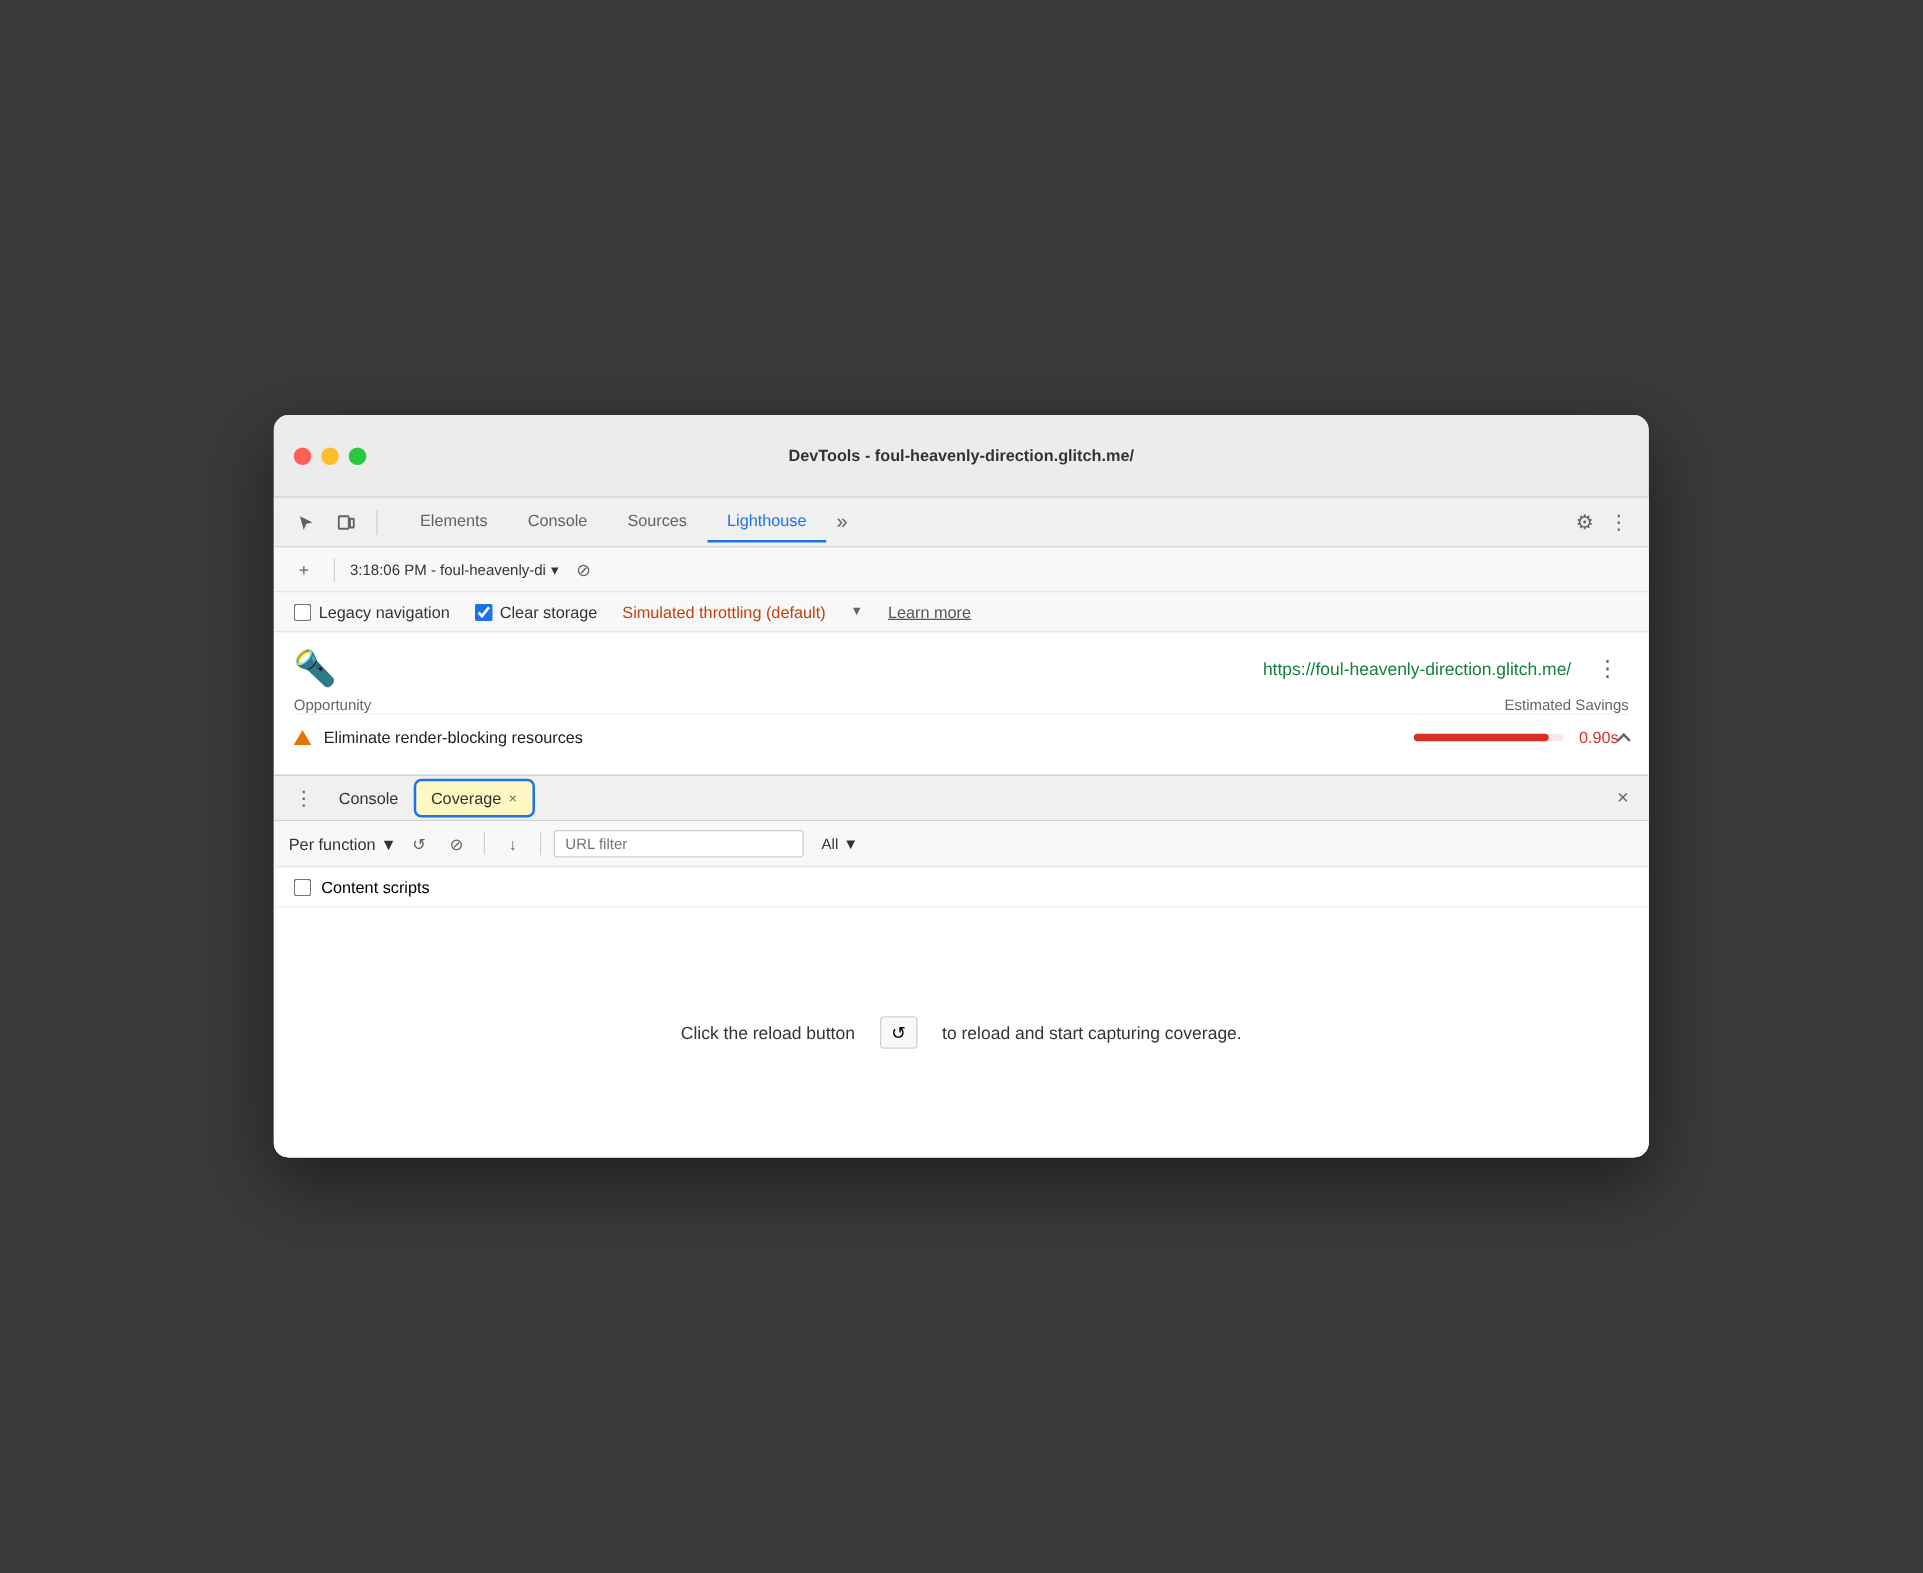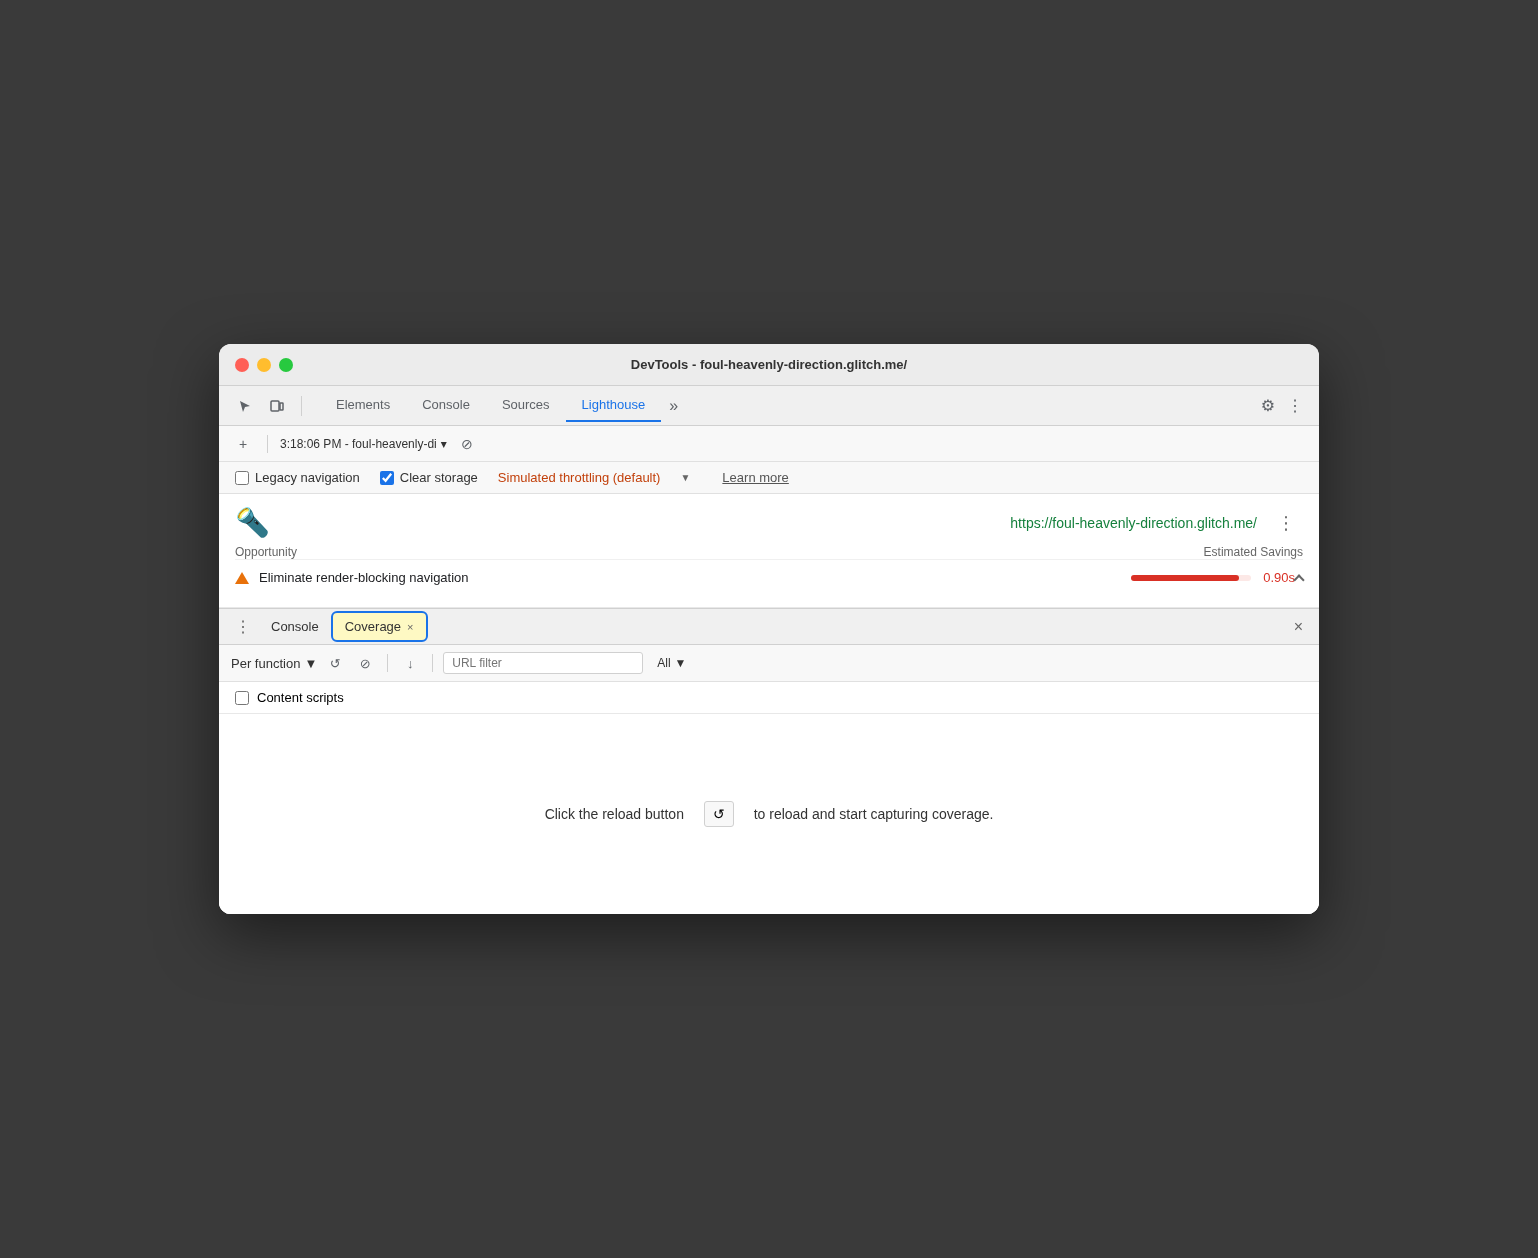--- a/index.html
+++ b/index.html
@@ -13,21 +13,21 @@
     }
     .window {
       width: 1100px;
       background: #f0f0f0;
       border-radius: 12px;
       box-shadow: 0 20px 60px rgba(0,0,0,0.5);
       overflow: hidden;
     }
     .title-bar {
       background: #ececec;
-      padding: 13px 16px;
+      padding: 25px 16px;
       display: flex;
       align-items: center;
       justify-content: center;
       position: relative;
       border-bottom: 1px solid #d0d0d0;
     }
     .traffic-lights {
       position: absolute;
       left: 16px;
       display: flex;
@@ -179,21 +179,20 @@
       color: #c2410c;
     }
     .learn-more-link {
       font-size: 13px;
       color: #555;
       text-decoration: underline;
       cursor: pointer;
       display: flex;
       align-items: center;
       gap: 4px;
-      margin-left: 12px;
     }
     
     .lighthouse-section {
       background: #fff;
       padding: 12px 16px;
       border-bottom: 1px solid #e8e8e8;
     }
     .lighthouse-url-row {
       display: flex;
       align-items: center;
@@ -519,21 +518,21 @@
         <span class="lh-icon">🔦</span>
         <span class="lighthouse-url">https://foul-heavenly-direction.glitch.me/</span>
         <span class="more-options-btn">⋮</span>
       </div>
       <div class="opportunity-row">
         <span class="opp-label">Opportunity</span>
         <span class="savings-label">Estimated Savings</span>
       </div>
       <div class="audit-item">
         <div class="triangle-warning"></div>
-        <span class="audit-title">Eliminate render-blocking navigation</span>
+        <span class="audit-title">Eliminate render-blocking resources</span>
         <div class="audit-bar-container">
           <div class="audit-bar-fill"></div>
         </div>
         <span class="audit-savings">0.90s</span>
         <span class="audit-chevron">
           <i class="chevron-up"></i>
         </span>
       </div>
     </div>
 

